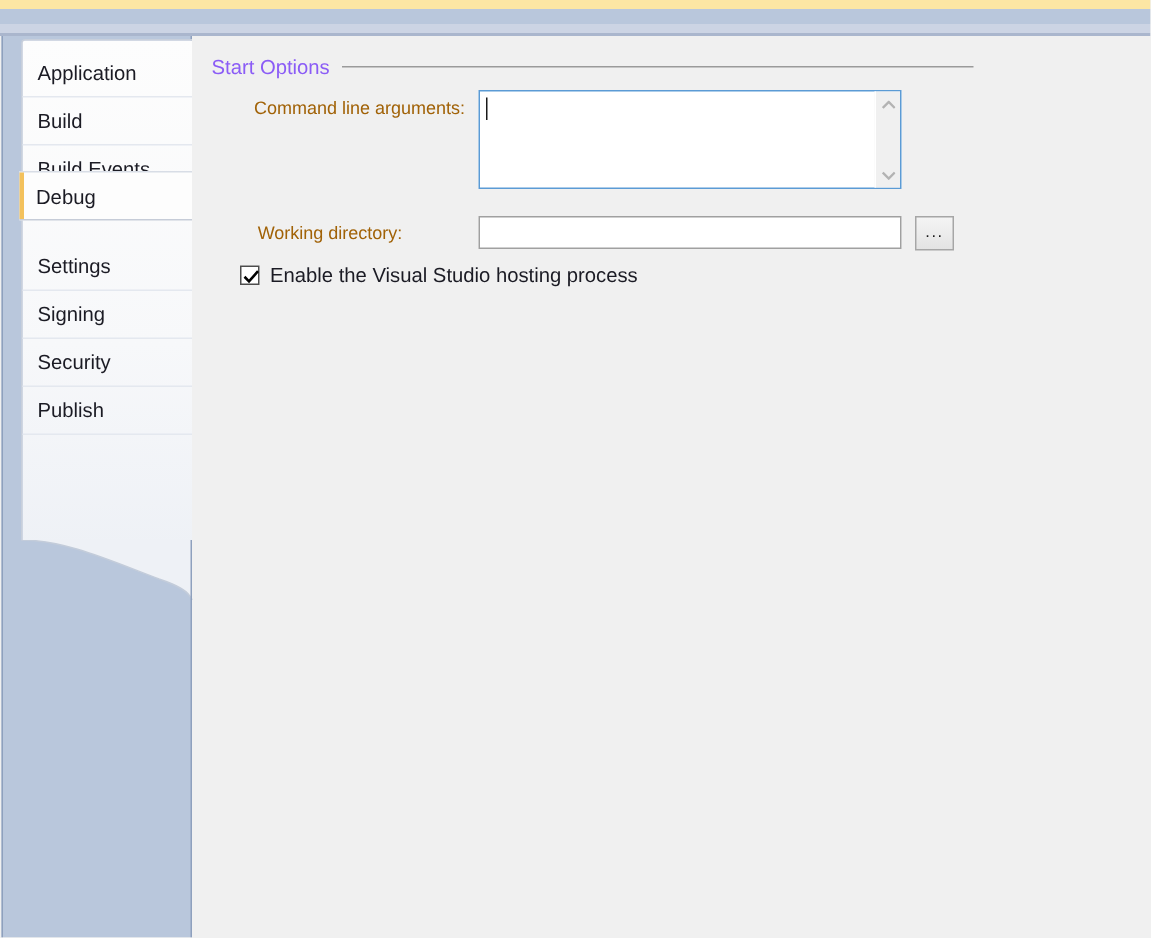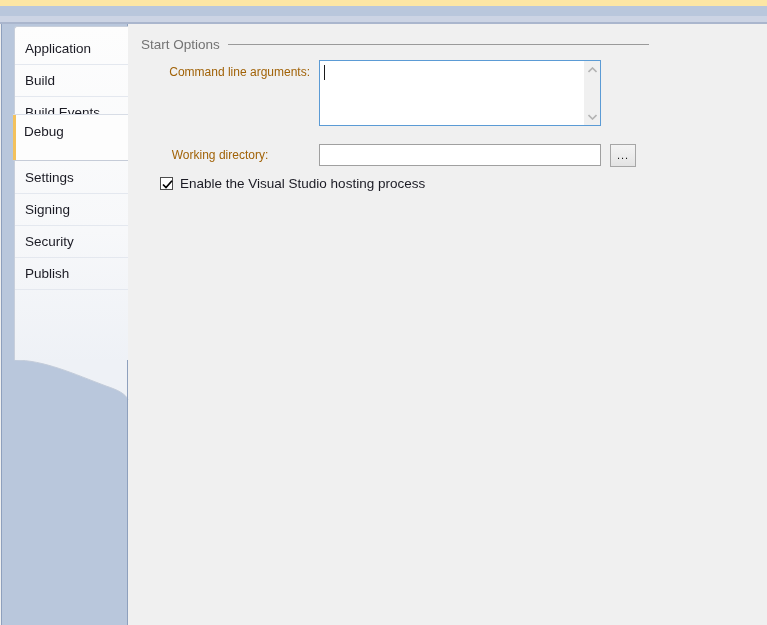--- a/index.html
+++ b/index.html
@@ -102,21 +102,21 @@
   .tab-item:first-child {
     margin-top: 6px;
   }
 
   
   #tab-item-debug {
     position: absolute;
     left: 13px;
     top: 114px;
     width: 115px;
-    height: 47px;
+    height: 33px;
     line-height: 33px;
     padding-left: 11px;
     box-sizing: border-box;
     background: #fdfdfd;
     border-top: 1px solid #d8dde6;
     border-bottom: 1px solid #c6ccd8;
     font-size: 13.5px;
     color: #1b1b24;
     white-space: nowrap;
     z-index: 5;
@@ -140,21 +140,21 @@
   #group-header {
     position: absolute;
     left: 11px;
     top: 13px;
     display: flex;
     align-items: center;
     width: 508px;
   }
   #group-title {
     font-size: 13.5px;
-    color: #737373;
+    color: #8b5cf6;
     white-space: nowrap;
     padding-right: 8px;
     text-align: right;
   }
   #group-rule {
     flex: 1;
     height: 1px;
     background: #9a9a9a;
   }
 

